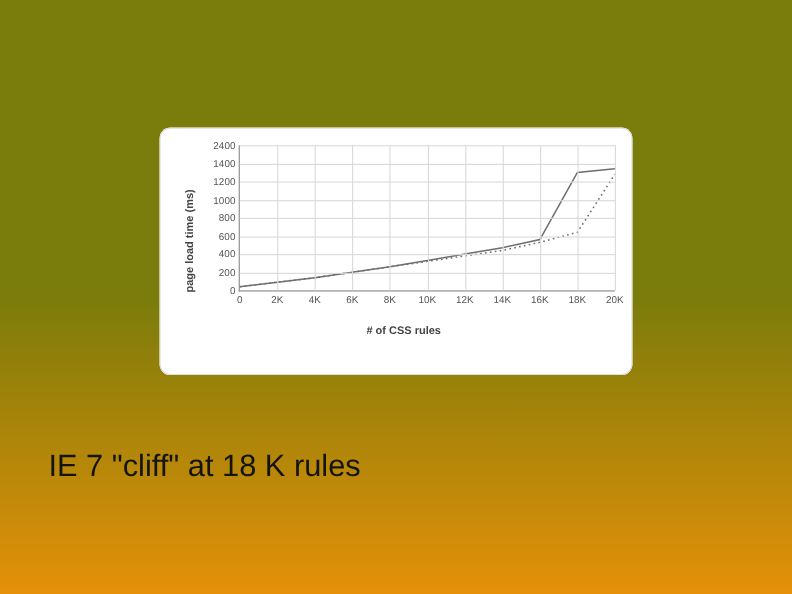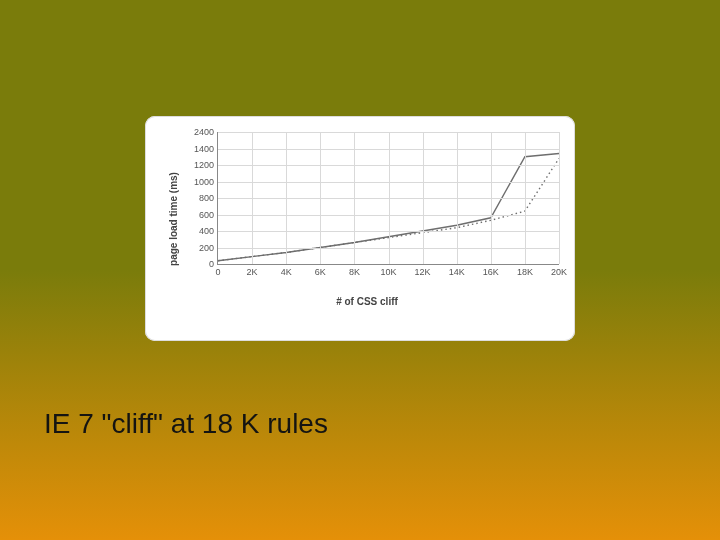--- a/index.html
+++ b/index.html
@@ -136,21 +136,21 @@
   }
 </style>
 </head>
 <body>
 
 <div class="slide">
 
   <div class="chart-card">
     <div class="chart-area">
       <div class="yaxis-label">page load time (ms)</div>
-      <div class="xaxis-label"># of CSS cliff</div>
+      <div class="xaxis-label"># of CSS rules</div>
 
       <div class="plot" id="plot">
         <svg class="lines" id="lines" preserveAspectRatio="none" viewBox="0 0 100 100">
             <polyline points="0,97.5 10,94.375 20,91.25 30,87.5 40,83.75 50,79.375 60,75 70,70.625 80,65 90,18.75 100,16.25" fill="none" stroke="#6e6e6e" stroke-width="1.4" vector-effect="non-scaling-stroke"></polyline>
             <polyline points="0,97.5 10,94.375 20,91.25 30,87.5 40,83.75 50,80 60,76.25 70,72.5 80,66.875 90,60 100,20" fill="none" stroke="#6e6e6e" stroke-width="1.4" vector-effect="non-scaling-stroke" stroke-dasharray="1.5 3"></polyline>
           </svg>
       <div class="ytick" style="top: 100%;">0</div>
           <div class="grid-h" style="top: 87.5%;"></div>
           <div class="ytick" style="top: 87.5%; text-align: center;">200</div>
           <div class="grid-h" style="top: 75%;"></div>

